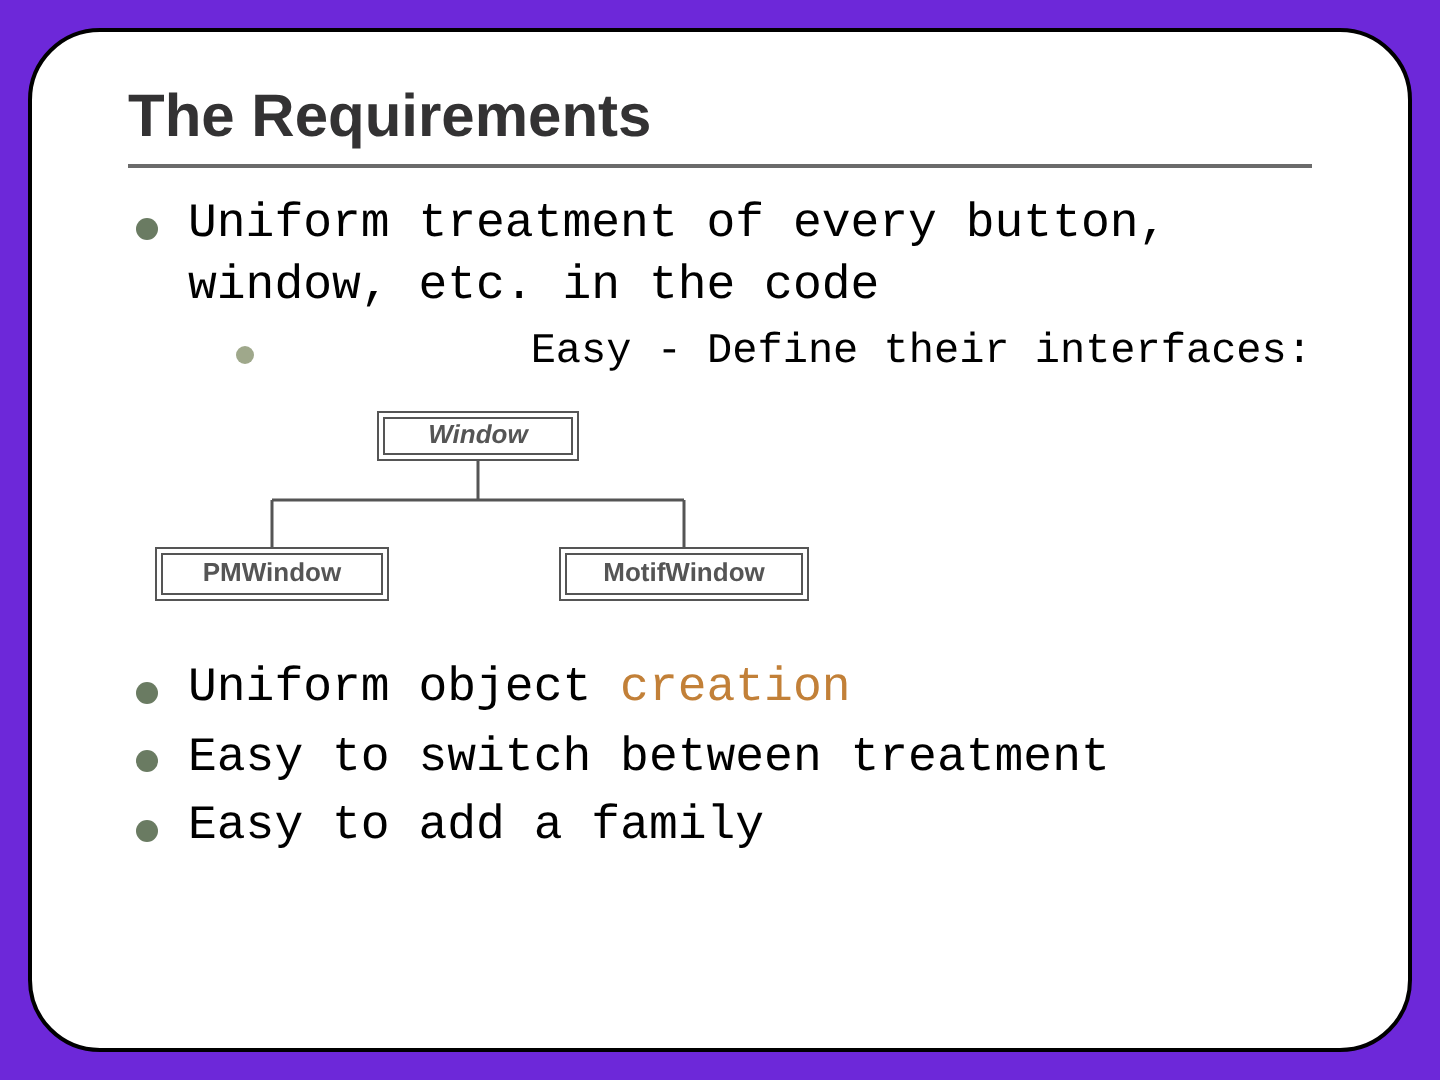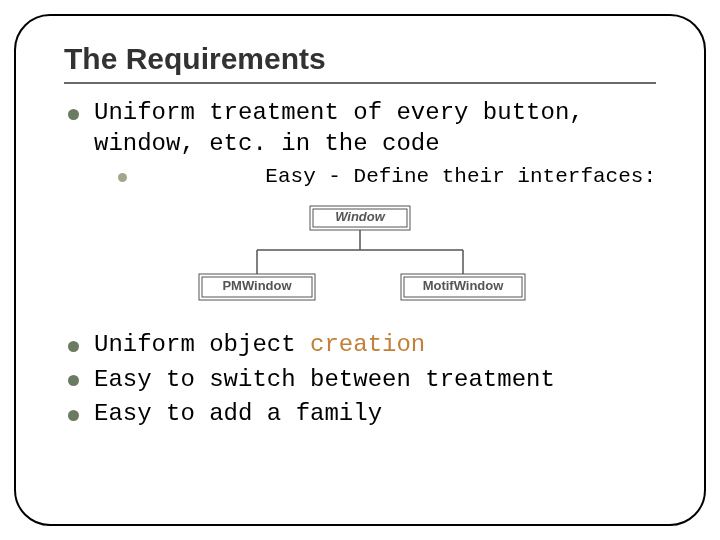--- a/index.html
+++ b/index.html
@@ -4,21 +4,21 @@
 <style>
   html, body {
     margin: 0;
     padding: 0;
     background: #000;
     font-family: Arial, Helvetica, sans-serif;
   }
   .stage {
     width: 720px;
     height: 540px;
-    background: #ffffff;
+    background: #6d28d9;
     position: relative;
     box-sizing: border-box;
     padding: 14px;
   }
   .slide {
     width: 100%;
     height: 100%;
     background: #fff;
     border: 2px solid #000;
     border-radius: 36px;
@@ -81,21 +81,21 @@
     left: 0px;
     top: 0.45em;
     width: 9px;
     height: 9px;
     border-radius: 50%;
     background: #9fa88b;
   }
   .highlight { color: #c28038; }
   .diagram-wrap {
     display: flex;
-    justify-content: center;
+    justify-content: flex-start;
     margin: 10px 0 18px 0;
   }
   svg.diagram {
     width: 350px;
     height: 110px;
   }
   svg.diagram rect.double {
     fill: #fff;
     stroke: #555;
     stroke-width: 1;

